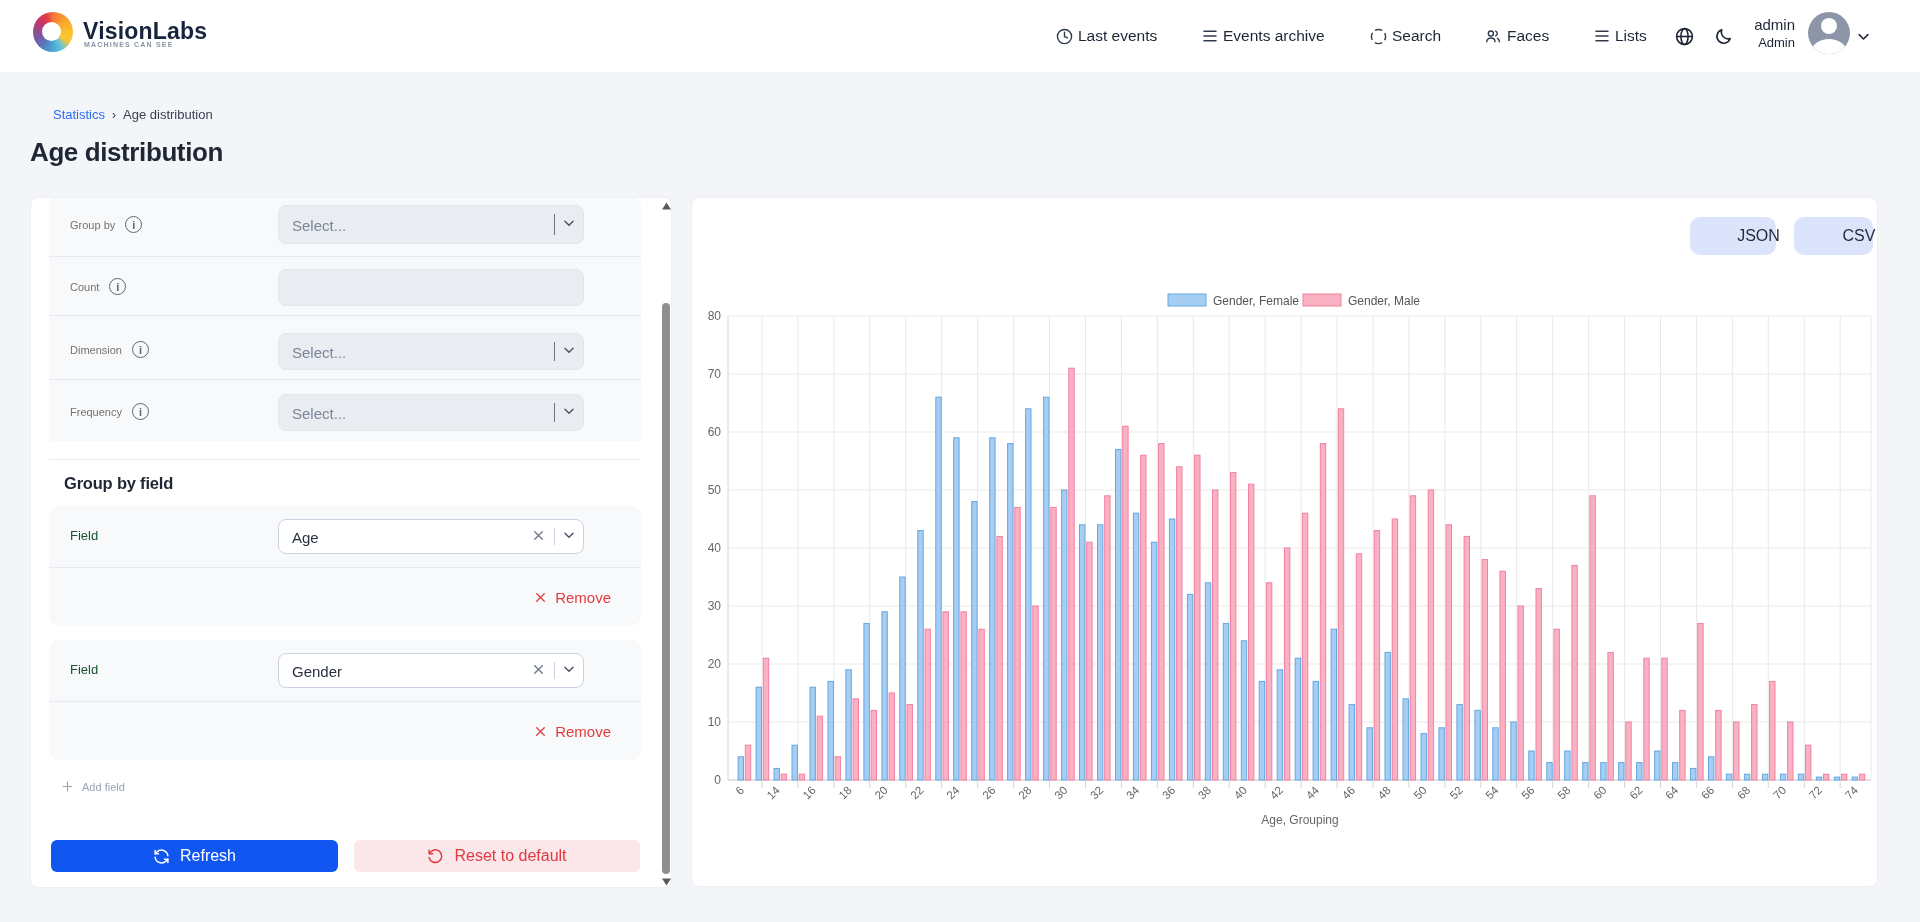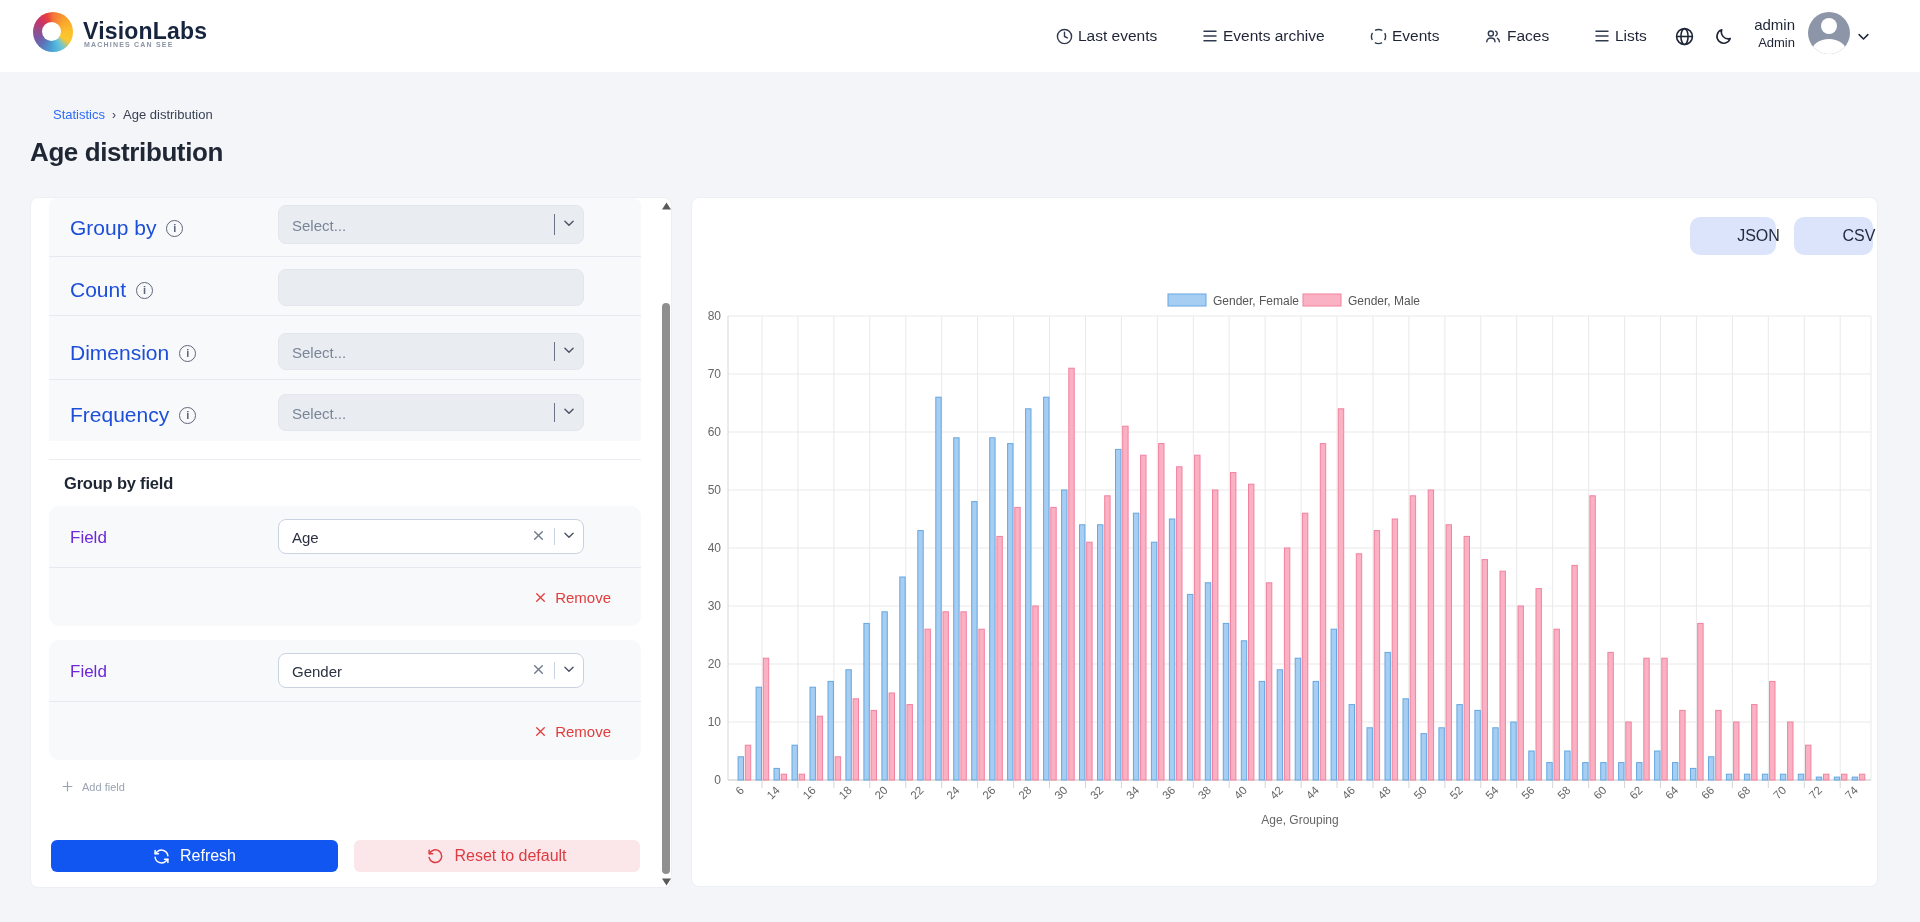--- a/index.html
+++ b/index.html
@@ -20,22 +20,22 @@
 #avatar .sh { position:absolute; left:4px; top:27px; width:34px; height:24px; border-radius:50%; background:#fff; }
 
 #bc { position:absolute; left:30px; top:107px; font-size:13px; color:#3a4254;margin-left:23px; }
 #bc a { color:#2e6bf6; text-decoration:none; }
 #bc .sep { color:#3a4254; margin:0 7px; font-size:12px; }
 #h1 { position:absolute; left:30px; top:137px; font-size:26px; font-weight:700; color:#1f2634; letter-spacing:-0.4px; }
 
 #panel { position:absolute; left:30px; top:197px; width:642px; height:691px; background:#fff; border:1px solid #eceff4; border-radius:8px; }
 .rowband { position:absolute; left:18px; width:592px; background:#f8f9fb; }
 .rowline { position:absolute; left:18px; width:592px; height:1px; background:#e6eaf0; }
-.lbl { position:absolute; left:39px; font-size:21px; color:#1d4ed8; display:flex; align-items:center; gap:10px; }
-.lbl.dark { color:#6d28d9; font-size:17px;text-align:center; }
+.lbl { position:absolute; left:39px; font-size:11px; color:#737373; display:flex; align-items:center; gap:10px; }
+.lbl.dark { color:#14532d; font-size:13px;text-align:center; }
 .info { width:17px; height:17px; border-radius:50%; border:1.5px solid #5d6678; position:relative; display:inline-block; }
 .info:after { content:"i"; position:absolute; left:0; top:0; width:100%; height:100%; display:flex; align-items:center; justify-content:center; font-size:11px; font-style:normal; color:#5d6678; font-weight:700; }
 .sel { position:absolute; left:247px; width:306px; border-radius:8px; }
 .sel.grey { background:#e9ecf1; border:1px solid #e2e6ec; height:39px; }
 .sel.white { background:#fff; border:1px solid #c9d3e2; height:35px; }
 .sel .ph { position:absolute; left:13px; top:50%; transform:translateY(-50%); font-size:15px; color:#7a8598; }
 .sel .val { position:absolute; left:13px; top:50%; transform:translateY(-50%); font-size:15px; color:#2a3242; }
 .sel .vsep { position:absolute; right:28px; top:8px; bottom:8px; width:1px; background:#6b7486; }
 .sel .chev { position:absolute; right:7px; top:50%; transform:translateY(-50%); }
 .sel .clr { position:absolute; right:38px; top:50%; transform:translateY(-50%); }
@@ -67,21 +67,21 @@
   <div class="nav-it" style="left:1202px">
     <svg width="16" height="16" viewBox="0 0 24 24" fill="none" stroke="#303a4d" stroke-width="2.2" stroke-linecap="round">
         <path d="M3 5h18M3 12h18M3 19h18"></path>
       </svg>
     <span>Events archive</span>
   </div>
   <div class="nav-it" style="left:1370px">
     <svg width="17" height="17" viewBox="0 0 24 24" fill="none" stroke="#303a4d" stroke-width="2">
         <circle cx="12" cy="12" r="10" stroke-dasharray="10.7 5" stroke-dashoffset="5.35"></circle>
       </svg>
-    <span>Events</span>
+    <span>Search</span>
   </div>
   <div class="nav-it" style="left:1484px">
     <svg width="18" height="17" viewBox="0 0 24 24" fill="none" stroke="#303a4d" stroke-width="2" stroke-linecap="round">
         <circle cx="9" cy="7.8" r="3.6"></circle>
         <path d="M3.2 19.5c0-3.2 2.6-5.3 5.8-5.3s5.8 2.1 5.8 5.3"></path>
         <path d="M15.8 4.5a3.6 3.6 0 0 1 0 6.6M18.2 14.6c1.8.9 2.8 2.6 2.8 4.9"></path>
       </svg>
     <span>Faces</span>
   </div>
   <div class="nav-it" style="left:1594px">

